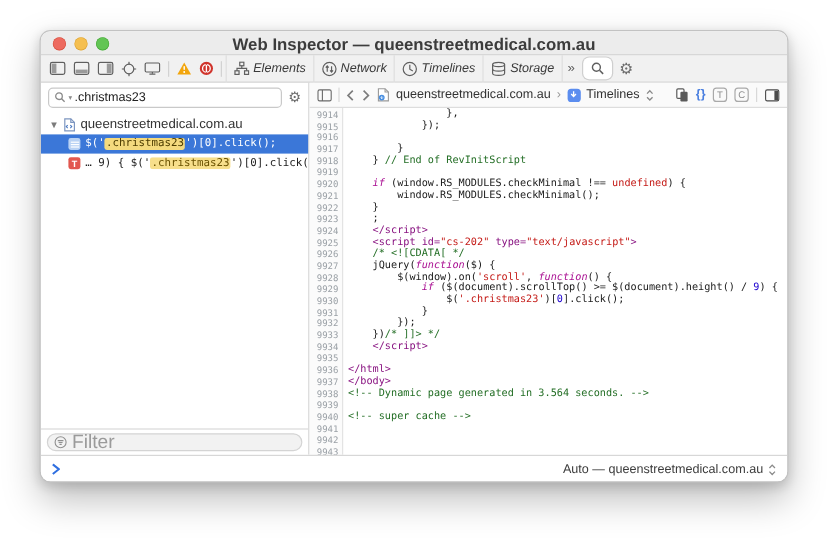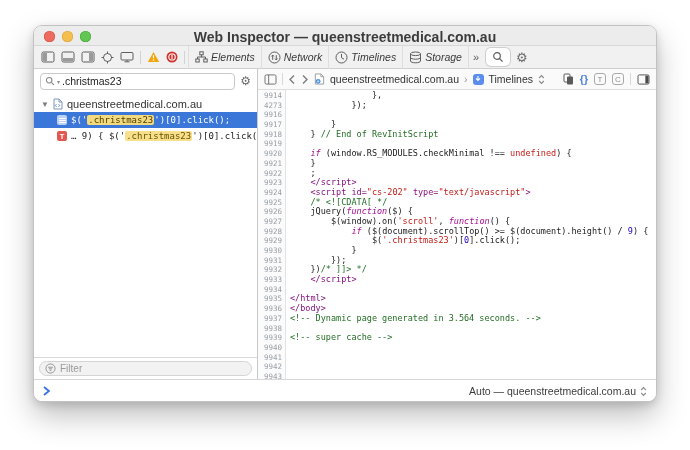--- a/index.html
+++ b/index.html
@@ -45,21 +45,21 @@
   .trow.sel { background:#3b77d8; color:#fff; }
   .rtxt { overflow:hidden; white-space:pre; }
   .hl { background:#f7df8b; color:#6b5200; border-radius:2px; padding:0 1px; }
   .sel .hl { background:#f4da7e; color:#4d3c00; }
   .ric { width:10px; height:10px; flex:none; border-radius:2px; }
   .listic { background:#b9d2f4; display:flex; flex-direction:column; justify-content:center; gap:1px; padding:0 1.5px; }
   .listic i { display:block; height:1px; background:#fff; }
   .tbadge { background:#e2574f; color:#fff; font-size:7.5px; font-weight:700; display:flex; align-items:center; justify-content:center; font-family:"Liberation Sans",sans-serif; }
   .filter-row { height:22px; flex:none; border-top:1px solid #d9d9d9; display:flex; align-items:center; padding:0 5px; }
   .filter-field { flex:1; height:15px; border:1px solid #d4d4d4; border-radius:8px; background:#f2f2f2; display:flex; align-items:center; gap:4px; padding:0 5px; }
-  .filter-field input { border:none; outline:none; background:transparent; font-family:"Liberation Sans",sans-serif; font-size:10px; color:#444; width:100%; }
+  .filter-field input { border:none; outline:none; background:transparent; font-family:"Liberation Sans",sans-serif; font-size:16px; color:#444; width:100%; }
   .filter-field input::placeholder { color:#9a9a9a; }
 
   
   .editor { flex:1; display:flex; flex-direction:column; min-width:0; background:#fff; }
   .navbar { height:21px; flex:none; border-bottom:1px solid #ddd; background:#fafafa; display:flex; align-items:center; gap:5px; padding:0 6px; font-size:10.5px; color:#333; }
   .nsep { width:1px; height:12px; background:#d8d8d8; }
   .crumb { white-space:nowrap; }
   .crumbsep { color:#9a9a9a; }
   .respicon { width:11px; height:11px; border-radius:3px; background:#5b8def; display:flex; align-items:center; justify-content:center; }
   .navright { margin-left:auto; display:flex; align-items:center; gap:6px; }
@@ -328,21 +328,21 @@
                 <svg width="13" height="11" viewBox="0 0 14 12">
                   <rect x="1" y="1" width="12" height="10" rx="1.5" fill="none" stroke="#4a4a4a"></rect>
                   <rect x="9" y="1.8" width="3.4" height="8.4" fill="#4a4a4a"></rect>
                 </svg>
               </span>
           </span>
         </div>
         <div class="code">
           <div class="gutter">
               <div class="gl">9914</div>
-              <div class="gl">4273</div>
+              <div class="gl">9915</div>
               <div class="gl">9916</div>
               <div class="gl">9917</div>
               <div class="gl">9918</div>
               <div class="gl">9919</div>
               <div class="gl">9920</div>
               <div class="gl">9921</div>
               <div class="gl">9922</div>
               <div class="gl">9923</div>
               <div class="gl">9924</div>
               <div class="gl">9925</div>
@@ -366,20 +366,21 @@
               <div class="gl">9943</div>
             </div>
           <div class="lines">
               <div class="cl"><span class="p">                },</span></div>
               <div class="cl"><span class="p">            });</span></div>
               <div class="cl">&nbsp;</div>
               <div class="cl"><span class="p">        }</span></div>
               <div class="cl"><span class="p">    } </span><span class="c">// End of RevInitScript</span></div>
               <div class="cl">&nbsp;</div>
               <div class="cl"><span class="p">    </span><span class="k">if</span><span class="p"> (window.RS_MODULES.checkMinimal !== </span><span class="s">undefined</span><span class="p">) {</span></div>
+              <div class="cl"><span class="p">        window.RS_MODULES.checkMinimal();</span></div>
               <div class="cl"><span class="p">    }</span></div>
               <div class="cl"><span class="p">    ;</span></div>
               <div class="cl"><span class="p">    </span><span class="t">&lt;/script&gt;</span></div>
               <div class="cl"><span class="p">    </span><span class="t">&lt;script</span><span class="p"> </span><span class="t">id=</span><span class="s">"cs-202"</span><span class="p"> </span><span class="t">type=</span><span class="s">"text/javascript"</span><span class="t">&gt;</span></div>
               <div class="cl"><span class="p">    </span><span class="c">/* &lt;![CDATA[ */</span></div>
               <div class="cl"><span class="p">    jQuery(</span><span class="k">function</span><span class="p">($) {</span></div>
               <div class="cl"><span class="p">        $(window).on(</span><span class="s">'scroll'</span><span class="p">, </span><span class="k">function</span><span class="p">() {</span></div>
               <div class="cl"><span class="p">            </span><span class="k">if</span><span class="p"> ($(document).scrollTop() &gt;= $(document).height() / </span><span class="n">9</span><span class="p">) {</span></div>
               <div class="cl"><span class="p">                $(</span><span class="s">'.christmas23'</span><span class="p">)[</span><span class="n">0</span><span class="p">].click();</span></div>
               <div class="cl"><span class="p">            }</span></div>

